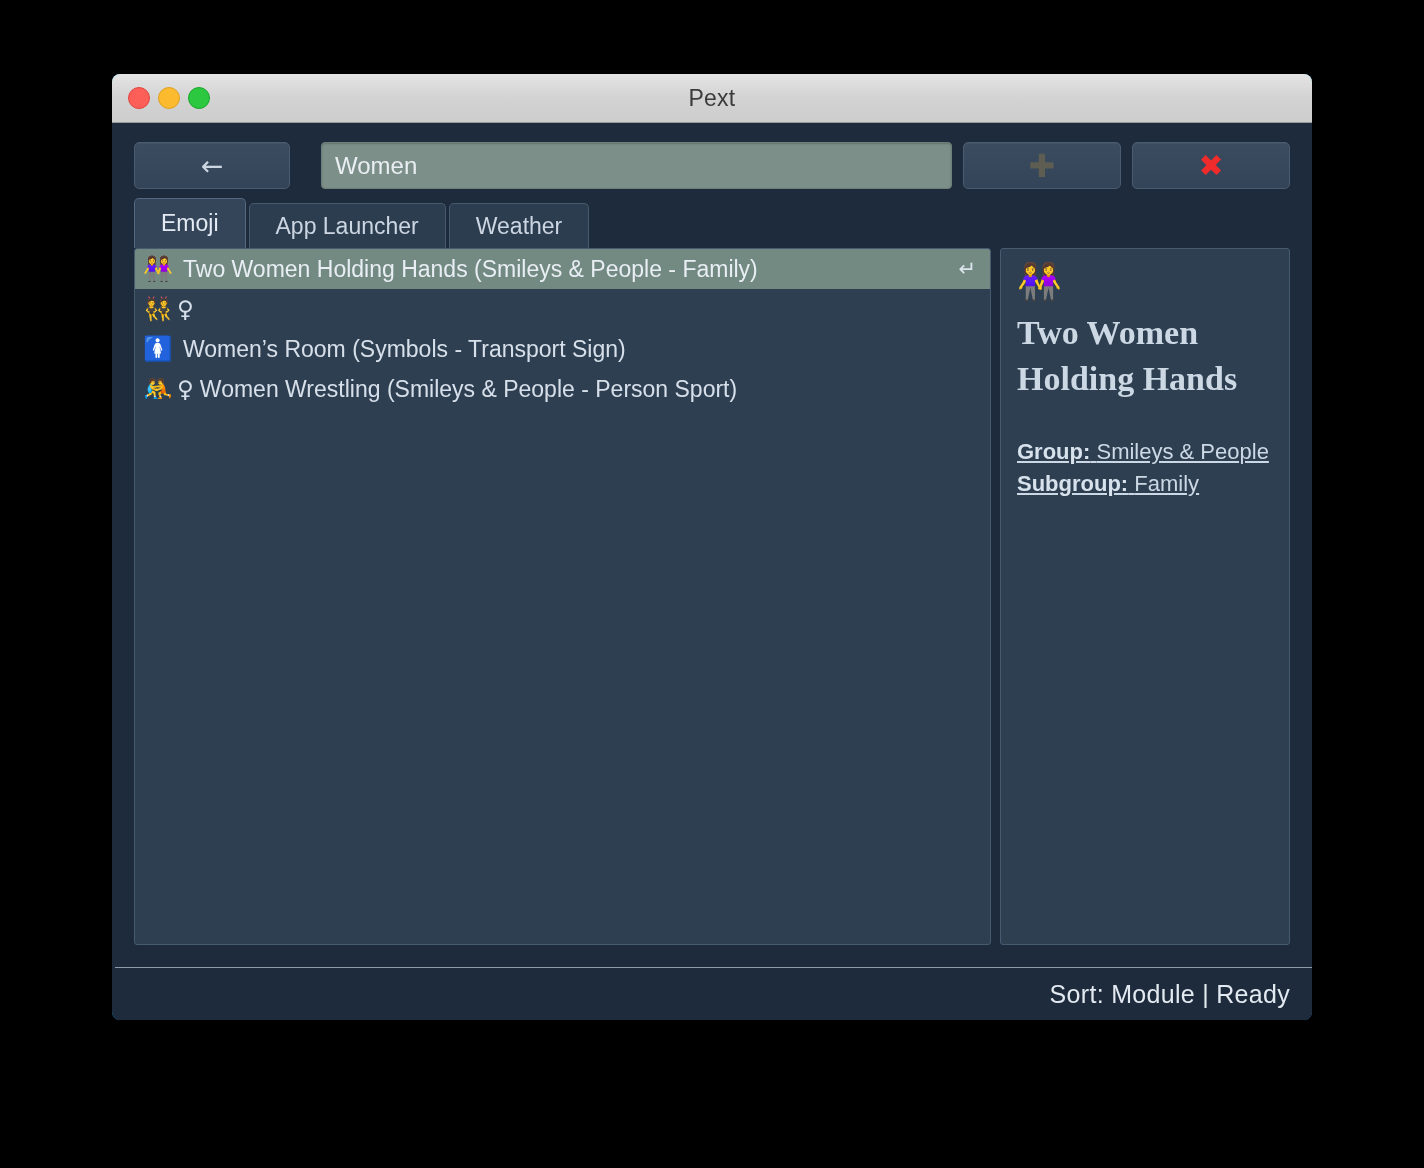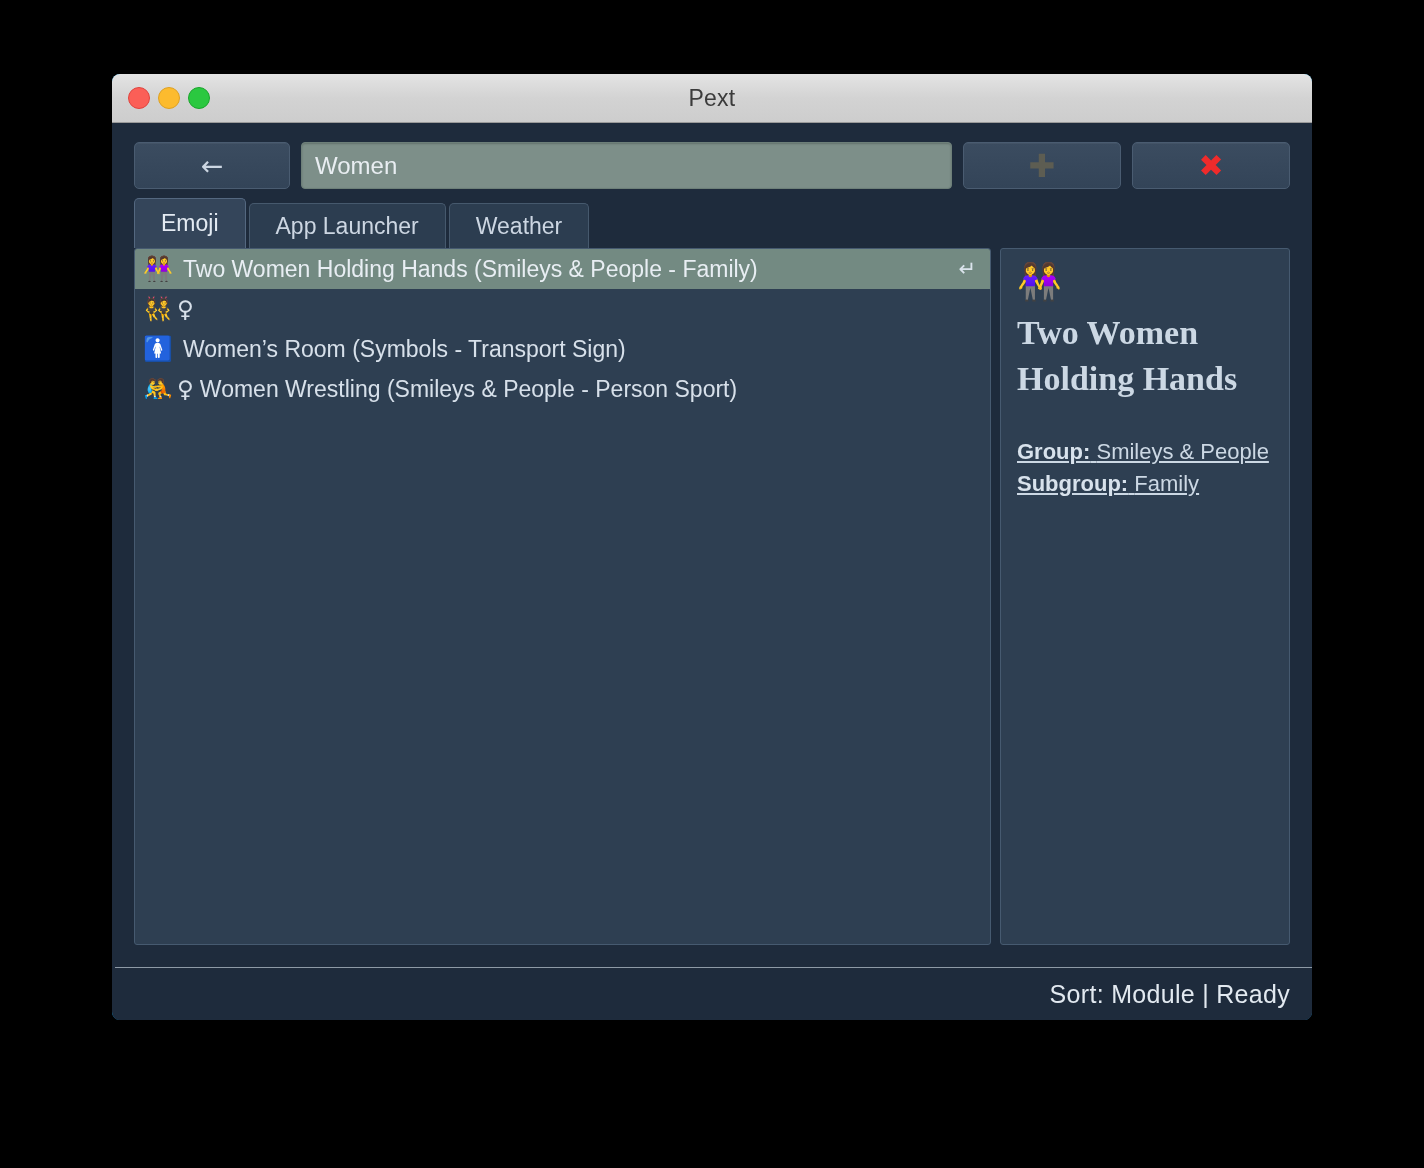--- a/index.html
+++ b/index.html
@@ -131,20 +131,21 @@
     box-shadow: inset 0 1px 2px rgba(0,0,0,0.22);
     display: flex;
     align-items: center;
     padding: 6px 13px;
     box-sizing: border-box;
     font-size: 24px;
     color: #e9eef2;
     cursor: text;
     overflow: hidden;
     white-space: nowrap;
+    margin-left: 20px;
   }
 
   
   .tabbar {
     display: flex;
     align-items: flex-end;
     padding: 13px 0 0 22px;
     height: 46px;
     box-sizing: content-box;
   }

